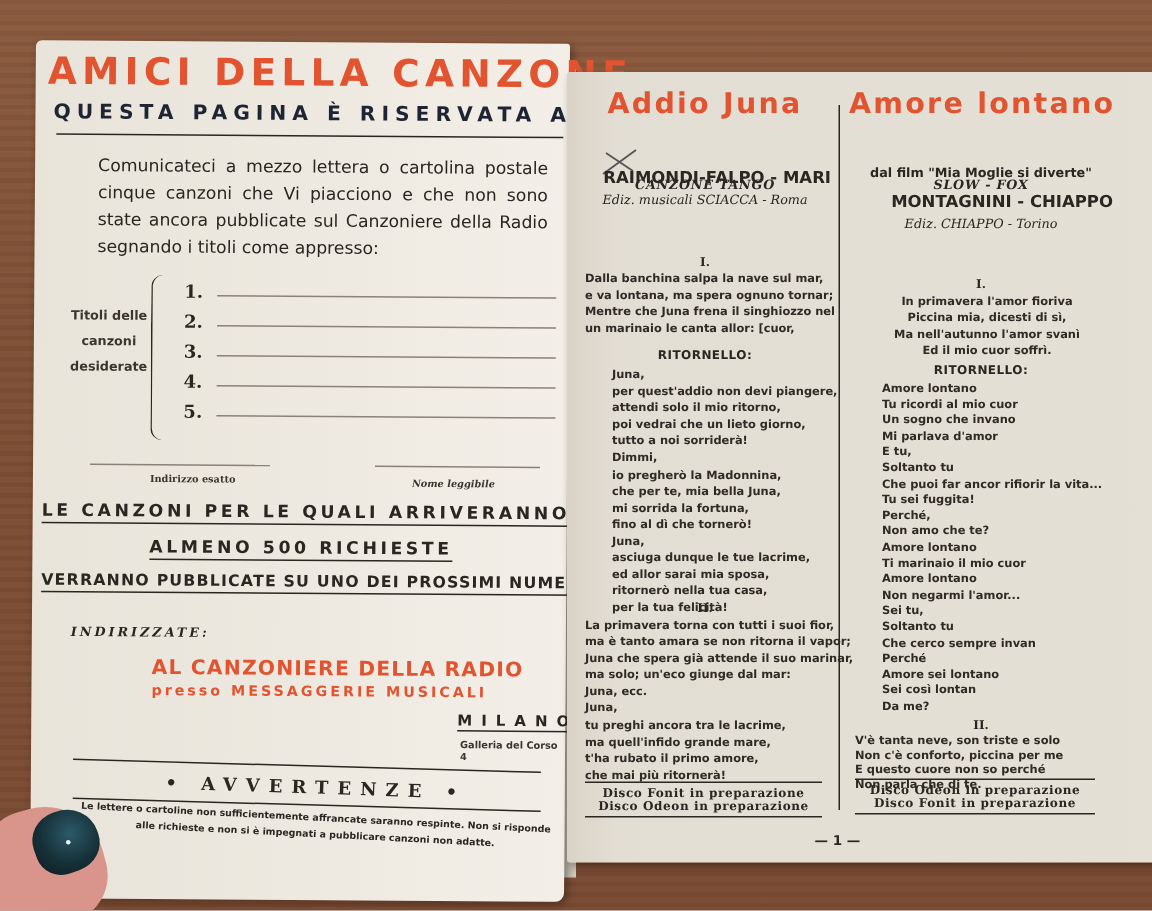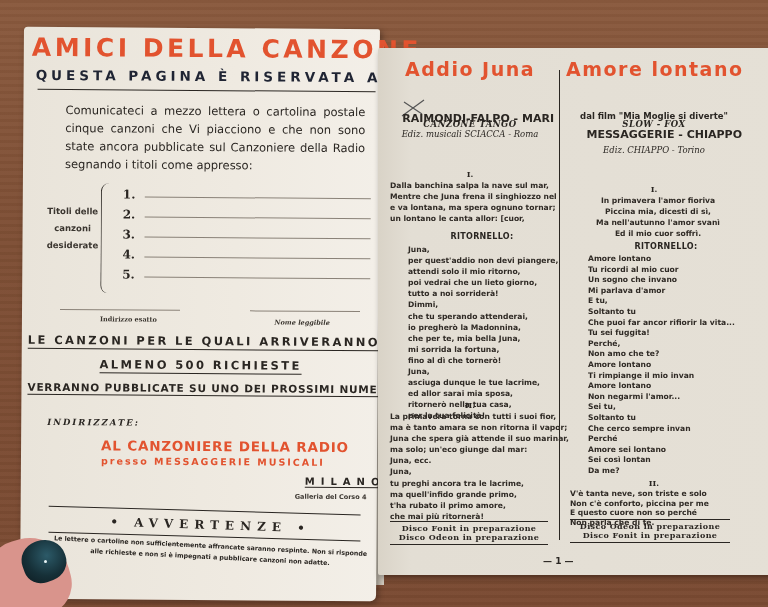--- a/index.html
+++ b/index.html
@@ -49,39 +49,39 @@
   .sig-line-r { position:absolute; right:0; width:110px; top:0; border-top:1px solid #8a8278; }
   .sig-label-l { position:absolute; left:40px; top:6px; font-size:6.5px; font-weight:bold; color:#3a352f; font-family:"DejaVu Serif", serif; }
   .sig-label-r { position:absolute; right:30px; top:8px; font-size:6.5px; font-style:italic; font-weight:bold; color:#3a352f; font-family:"DejaVu Serif", serif; }
 
   .banner { position:absolute; left:6px; width:346px; text-align:center; font-size:11.5px; font-weight:bold; letter-spacing:2.4px; color:#2a2622; white-space:nowrap; }
   .banner-u { border-bottom:1.5px solid #2a2622; padding-bottom:1px; }
   .addr-label { position:absolute; left:26px; top:390px; font-family:"DejaVu Serif", serif; font-style:italic; font-weight:bold; font-size:8.5px; letter-spacing:2px; color:#2a2622; }
   .addr-main { position:absolute; left:80px; top:410px; font-size:13.5px; font-weight:bold; letter-spacing:0.8px; color:#e2532f; white-space:nowrap; }
   .addr-sub { position:absolute; left:80px; top:428px; font-size:9.5px; font-weight:bold; letter-spacing:2px; color:#e2532f; white-space:nowrap; }
   .city { position:absolute; left:284px; top:447px; font-size:10px; font-weight:bold; letter-spacing:6px; color:#2a2622; border-bottom:1.2px solid #2a2622; }
-  .city-sub { position:absolute; left:274px; top:464px; font-size:6.5px; font-weight:bold; color:#3a352f; }
+  .city-sub { position:absolute; left:286px; top:464px; font-size:6.5px; font-weight:bold; color:#3a352f; }
   .warn-rule1 { position:absolute; left:28px; right:16px; top:482px; border-top:1.2px solid #2a2622; transform:rotate(1.2deg); }
   .warn-title { position:absolute; left:40px; right:16px; top:490px; font-family:"DejaVu Serif", serif; font-weight:bold; font-size:12px; letter-spacing:6px; text-align:center; color:#2a2622; transform:rotate(1.5deg); }
   .warn-rule2 { position:absolute; left:28px; right:16px; top:508px; border-top:1.2px solid #2a2622; transform:rotate(1.2deg); }
   .warn-text { position:absolute; left:30px; width:320px; top:512px; font-size:6.3px; font-weight:bold; line-height:11px; text-align:center; color:#2a2622; transform:rotate(2.5deg); }
 
   
   .col { position:absolute; top:0; }
   .col-a { left:8px; width:168px; }
   .col-b { left:188px; width:176px; }
   .col-divider { position:absolute; left:181px; top:22px; height:470px; border-left:1.5px solid #2a2622; }
   .song-title { position:absolute; top:10px; left:0; width:100%; text-align:center; font-size:19px; font-weight:bold; letter-spacing:1.5px; color:#e2532f; white-space:nowrap; }
   .song-meta { position:absolute; left:0; width:100%; text-align:center; color:#2a2622; white-space:nowrap; }
   .meta-style { font-family:"DejaVu Serif", serif; font-style:italic; font-weight:bold; font-size:8.5px; letter-spacing:0.5px;margin-top:24px; }
   .meta-auth { font-size:11px; font-weight:bold;text-align:right; }
   .meta-film { font-size:8.5px; font-weight:bold; }
   .meta-ed { font-family:"DejaVu Serif", serif; font-style:italic; font-size:8.5px; }
   .verse-num { position:absolute; left:0; width:100%; text-align:center; font-family:"DejaVu Serif", serif; font-weight:bold; font-size:8px; color:#2a2622; }
-  .rit { position:absolute; left:12px; width:100%; text-align:center; font-size:8px; font-weight:bold; color:#2a2622; letter-spacing:0.3px; }
+  .rit { position:absolute; left:0; width:100%; text-align:center; font-size:8px; font-weight:bold; color:#2a2622; letter-spacing:0.3px; }
   .lyrics { position:absolute; left:4px; width:100%; font-size:7.6px; line-height:11.1px; font-weight:bold; color:#2f2a25; white-space:nowrap; }
   .lyrics.indent { left:22px; }
   .disc { position:absolute; left:4px; width:158px; top:473px; border-top:1px solid #2a2622; border-bottom:1px solid #2a2622; padding:2px 0; text-align:center; font-family:"DejaVu Serif", serif; font-weight:bold; font-size:8px; line-height:9px; color:#2a2622; letter-spacing:0.4px; }
   .page-num { position:absolute; left:165px; top:508px; font-size:9px; font-weight:bold; color:#2a2622; }
   .x-mark { position:absolute; left:14px; top:50px; width:26px; height:20px; }
 
   
   .finger { position:absolute; left:-10px; top:538px; width:80px; height:80px; background:#d9948c; border-radius:40% 50% 40% 30%; transform:rotate(-15deg); }
   .nail { position:absolute; left:22px; top:540px; width:44px; height:42px; background: radial-gradient(circle at 60% 40%, #2c5a68 0%, #163038 55%, #0d1a1f 100%); border-radius:45% 50% 45% 40%; transform:rotate(-20deg); }
   .nail-shine { position:absolute; left:44px; top:560px; width:3px; height:3px; background:#e8f4f6; border-radius:50%; }
@@ -156,67 +156,66 @@
     <svg class="x-mark" viewBox="0 0 26 20">
         <path d="M2 18 L24 2 M4 4 L22 16" stroke="#555" stroke-width="1.2" fill="none"></path>
       </svg>
     <div class="song-meta meta-style" style="top:47px;">CANZONE TANGO</div>
     <div class="song-meta meta-auth" style="top:64px;">RAIMONDI-FALPO - MARI</div>
     <div class="song-meta meta-ed" style="top:81px;">Ediz. musicali SCIACCA - Roma</div>
 
     <div class="verse-num" style="top:121px;">I.</div>
     <div class="lyrics" style="top:132px;">
       <div>Dalla banchina salpa la nave sul mar,</div>
+      <div>e va lontana, ma spera ognuno tornar;</div>
       <div>Mentre che Juna frena il singhiozzo nel</div>
-      <div>e va lontana, ma spera ognuno tornar;</div>
-      <div>un lontano le canta allor:          [cuor,</div>
+      <div>un marinaio le canta allor:          [cuor,</div>
     </div>
     <div class="rit" style="top:184px;">RITORNELLO:</div>
     <div class="lyrics indent" style="top:196px;">
       <div>Juna,</div>
       <div>per quest'addio non devi piangere,</div>
       <div>attendi solo il mio ritorno,</div>
       <div>poi vedrai che un lieto giorno,</div>
       <div>tutto a noi sorriderà!</div>
       <div>Dimmi,</div>
-      <div>che tu sperando attenderai,</div>
       <div>io pregherò la Madonnina,</div>
       <div>che per te, mia bella Juna,</div>
       <div>mi sorrida la fortuna,</div>
       <div>fino al dì che tornerò!</div>
       <div>Juna,</div>
       <div>asciuga dunque le tue lacrime,</div>
       <div>ed allor sarai mia sposa,</div>
       <div>ritornerò nella tua casa,</div>
       <div>per la tua felicità!</div>
     </div>
     <div class="verse-num" style="top:352px;">II.</div>
     <div class="lyrics" style="top:363px;">
       <div>La primavera torna con tutti i suoi fior,</div>
       <div>ma è tanto amara se non ritorna il vapor;</div>
       <div>Juna che spera già attende il suo marinar,</div>
       <div>ma solo; un'eco giunge dal mar:</div>
       <div>     Juna, ecc.</div>
       <div>Juna,</div>
       <div>tu preghi ancora tra le lacrime,</div>
-      <div>ma quell'infido grande primo,</div>
+      <div>ma quell'infido grande mare,</div>
       <div>t'ha rubato il primo amore,</div>
       <div>che mai più ritornerà!</div>
     </div>
     <div class="disc">
       <div>Disco Fonit in preparazione</div>
       <div>Disco Odeon in preparazione</div>
     </div>
   </div>
 
   <div class="col col-b" style="height:520px;">
     <div class="song-title">Amore lontano</div>
     <div class="song-meta meta-style" style="top:47px;">SLOW - FOX</div>
     <div class="song-meta meta-film" style="top:63px;">dal film "Mia Moglie si diverte"</div>
-    <div class="song-meta meta-auth" style="top:80px;">MESSAGGERIE - CHIAPPO</div>
+    <div class="song-meta meta-auth" style="top:80px;">MONTAGNINI - CHIAPPO</div>
     <div class="song-meta meta-ed" style="top:97px;">Ediz. CHIAPPO - Torino</div>
 
     <div class="verse-num" style="top:136px;">I.</div>
     <div class="lyrics" style="top:147px;text-align:center;">
       <div>In primavera l'amor fioriva</div>
       <div>Piccina mia, dicesti di sì,</div>
       <div>Ma nell'autunno l'amor svanì</div>
       <div>Ed il mio cuor soffrì.</div>
     </div>
     <div class="rit" style="top:194px;">RITORNELLO:</div>
@@ -225,21 +224,21 @@
       <div>Tu ricordi al mio cuor</div>
       <div>Un sogno che invano</div>
       <div>Mi parlava d'amor</div>
       <div>E tu,</div>
       <div>Soltanto tu</div>
       <div>Che puoi far ancor rifiorir la vita...</div>
       <div>Tu sei fuggita!</div>
       <div>Perché,</div>
       <div>Non amo che te?</div>
       <div>Amore lontano</div>
-      <div>Ti rimpiange il mio invan</div>
+      <div>Ti marinaio il mio cuor</div>
       <div>Amore lontano</div>
       <div>Non negarmi l'amor...</div>
       <div>Sei tu,</div>
       <div>Soltanto tu</div>
       <div>Che cerco sempre invan</div>
       <div>Perché</div>
       <div>Amore sei lontano</div>
       <div>Sei così lontan</div>
       <div>Da me?</div>
     </div>

